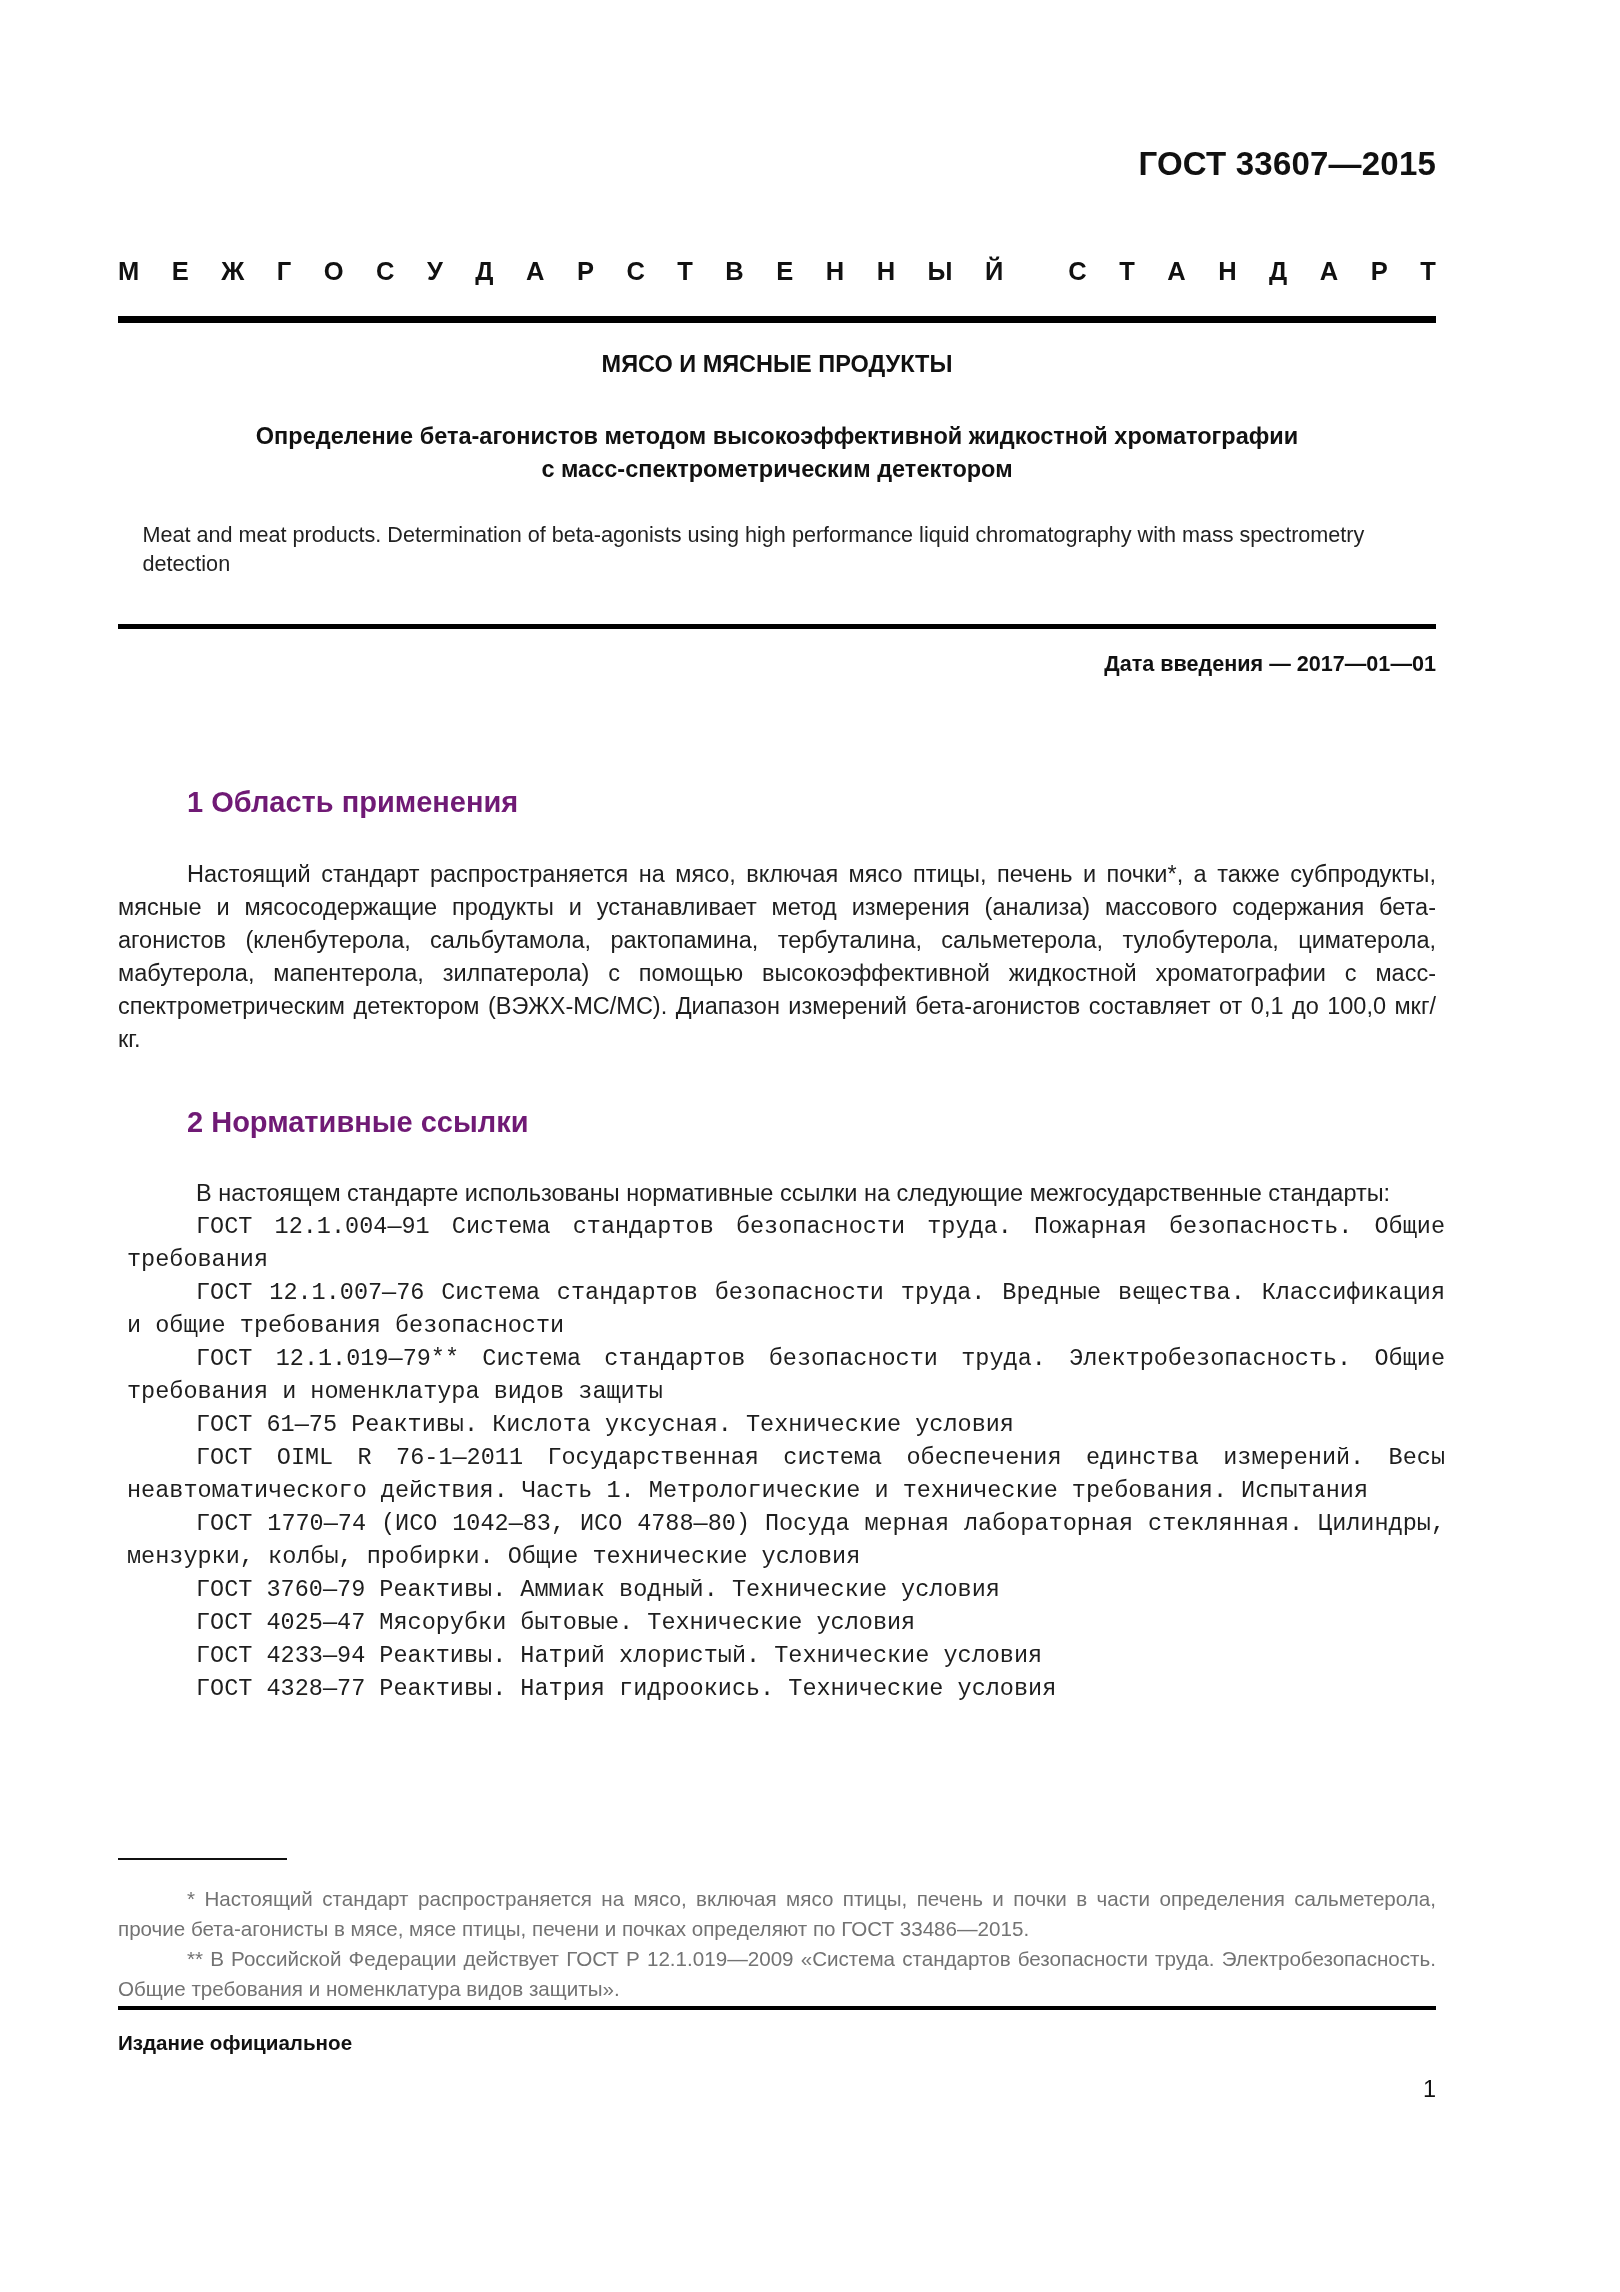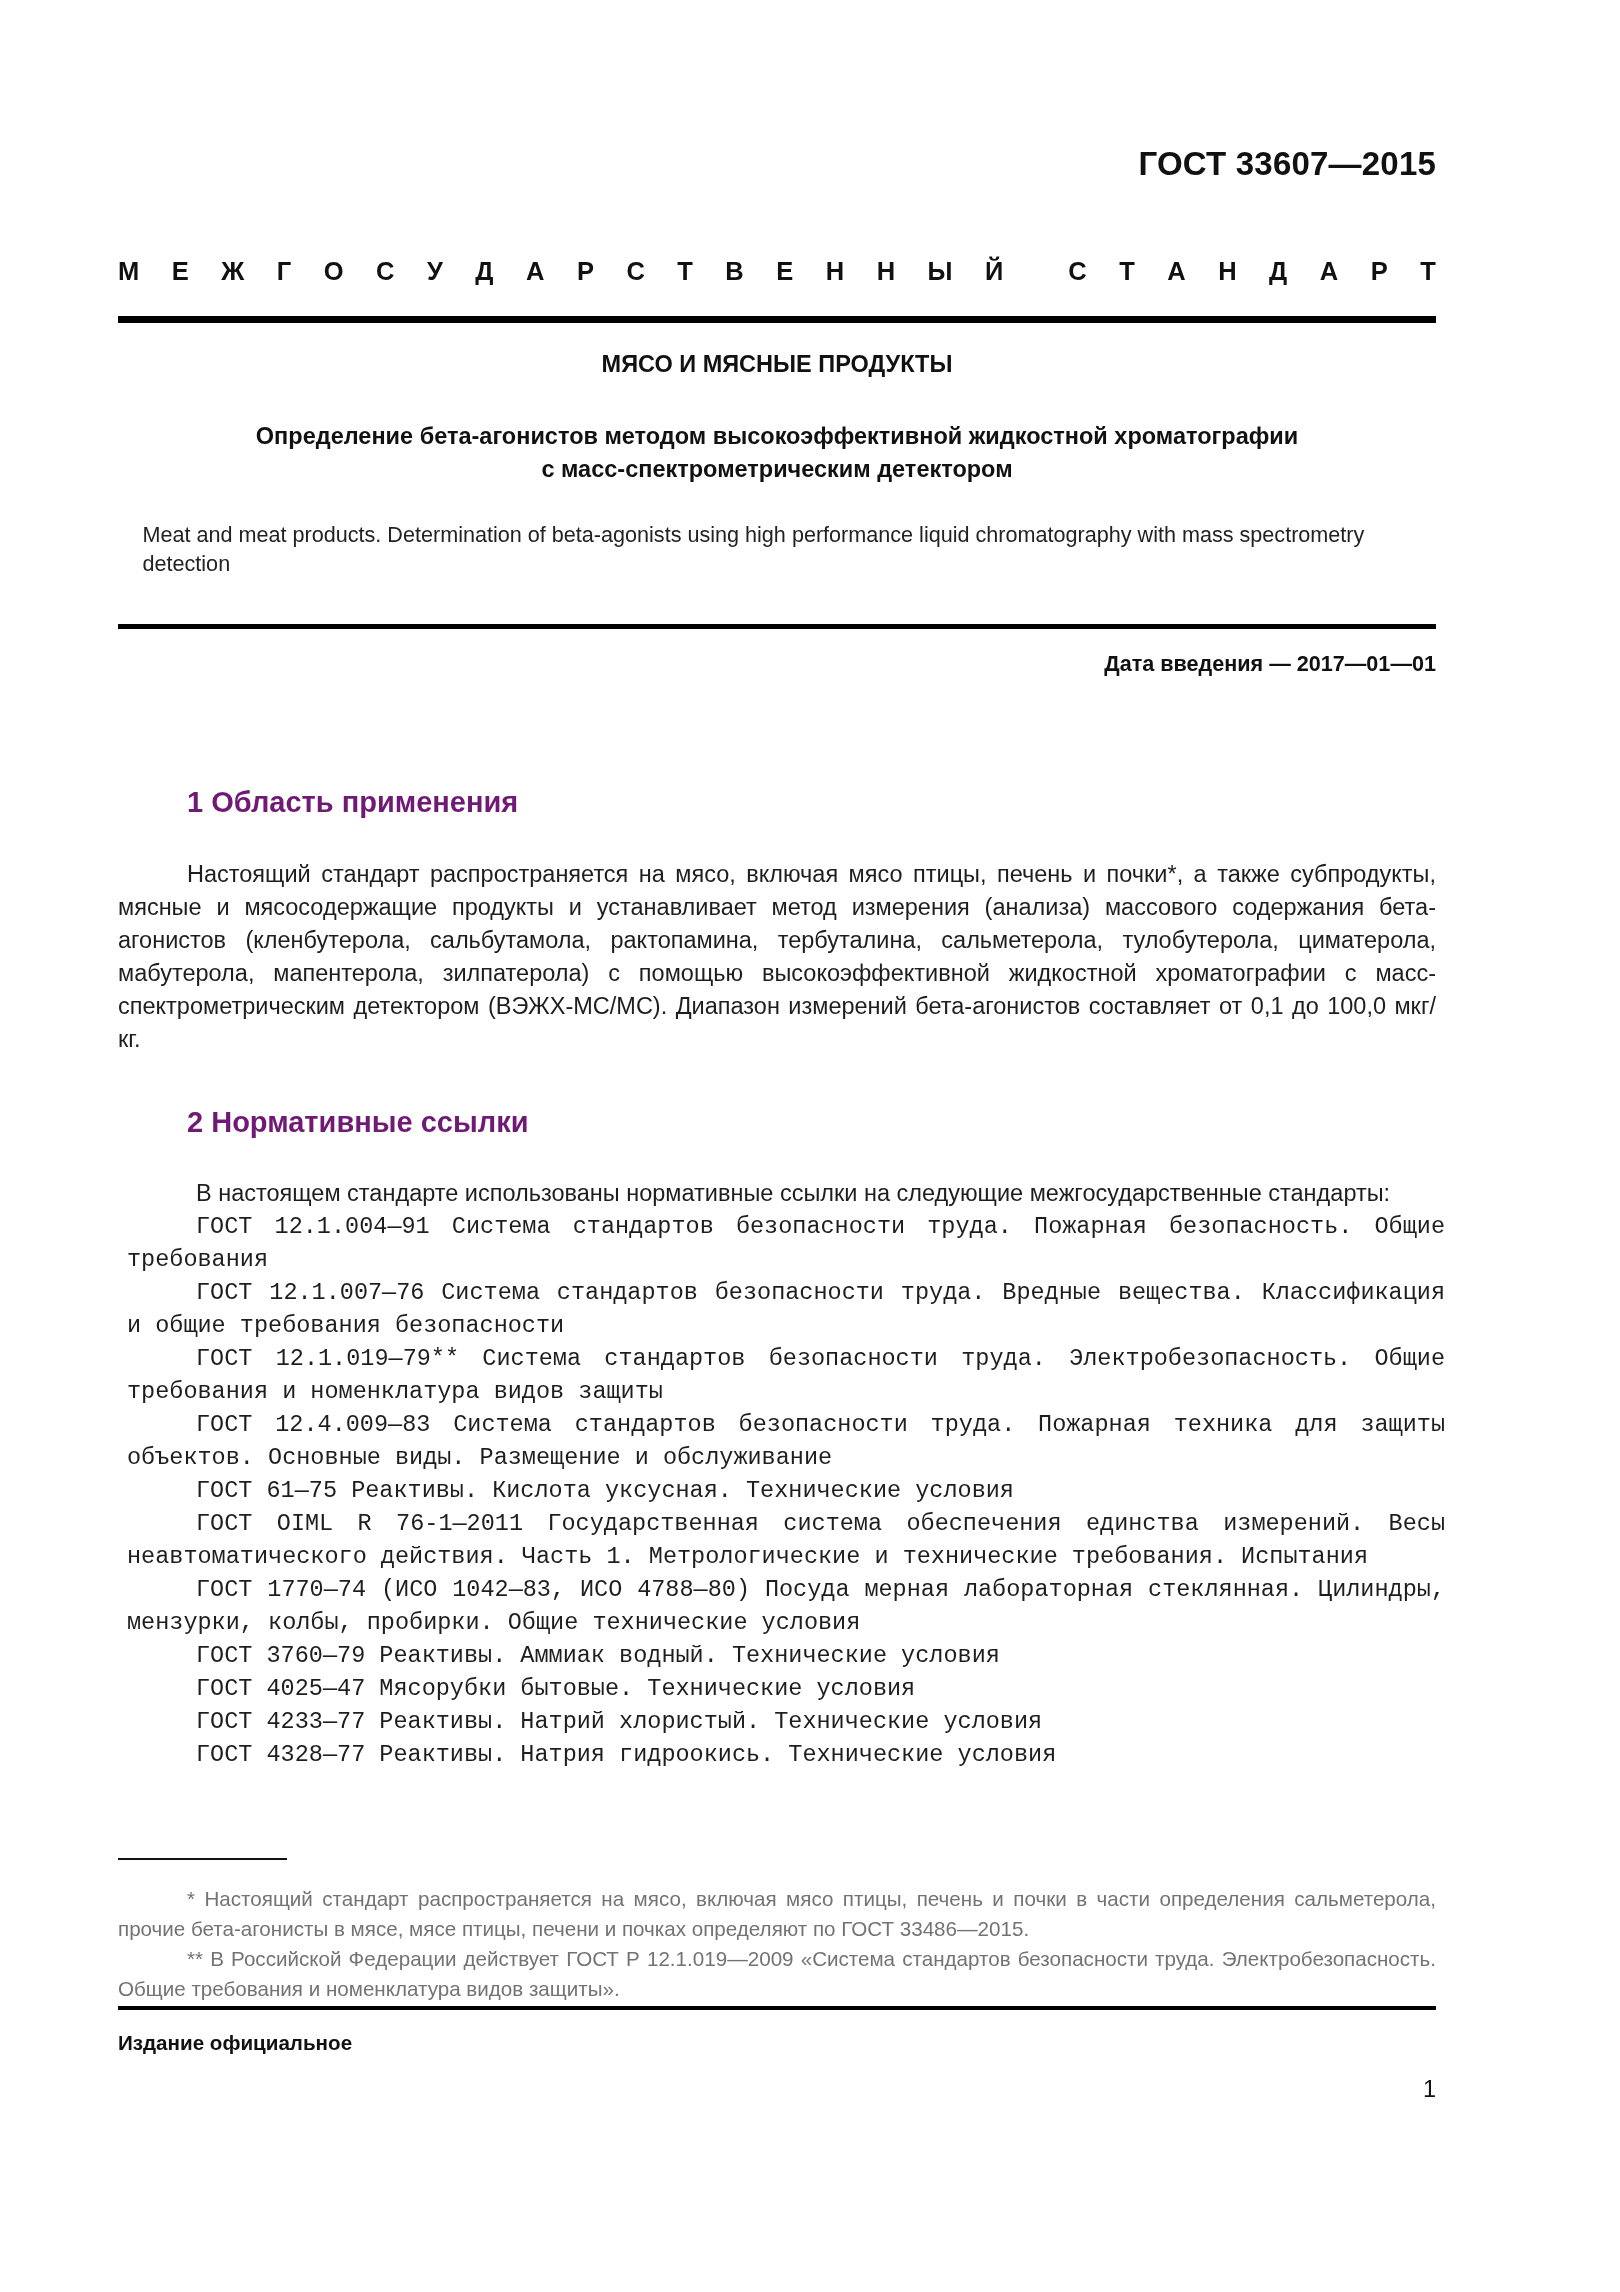--- a/index.html
+++ b/index.html
@@ -124,27 +124,26 @@
     <p>Настоящий стандарт распространяется на мясо, включая мясо птицы, печень и почки*, а также субпродукты, мясные и мясосодержащие продукты и устанавливает метод измерения (анализа) массового содержания бета-агонистов (кленбутерола, сальбутамола, рактопамина, тербуталина, сальметерола, тулобутерола, циматерола, мабутерола, мапентерола, зилпатерола) с помощью высокоэффективной жидкостной хроматографии с масс-спектрометрическим детектором (ВЭЖХ-МС/МС). Диапазон измерений бета-агонистов составляет от 0,1 до 100,0 мкг/кг.</p>
   </div>
 
   <div class="section-heading sec2-heading">2  Нормативные ссылки</div>
 
   <div class="body-text sec2-body">
     <p>В настоящем стандарте использованы нормативные ссылки на следующие межгосударственные стандарты:</p>
     <p class="ref-item">ГОСТ 12.1.004—91  Система стандартов безопасности труда. Пожарная безопасность. Общие требования</p>
     <p class="ref-item">ГОСТ 12.1.007—76  Система стандартов безопасности труда. Вредные вещества. Классификация и общие требования безопасности</p>
     <p class="ref-item">ГОСТ 12.1.019—79**  Система стандартов безопасности труда. Электробезопасность. Общие требования и номенклатура видов защиты</p>
-    <p class="ref-item">ГОСТ 12.4.009—83  Система стандартов безопасности труда. Пожарная техника для защиты объектов. Основные виды. Размещение и обслуживание</p>
     <p class="ref-item">ГОСТ 61—75  Реактивы. Кислота уксусная. Технические условия</p>
     <p class="ref-item">ГОСТ OIML R 76-1—2011 Государственная система обеспечения единства измерений. Весы неавтоматического действия. Часть 1. Метрологические и технические требования. Испытания</p>
     <p class="ref-item">ГОСТ 1770—74 (ИСО 1042—83, ИСО 4788—80)  Посуда мерная лабораторная стеклянная. Цилиндры, мензурки, колбы, пробирки. Общие технические условия</p>
     <p class="ref-item">ГОСТ 3760—79  Реактивы. Аммиак водный. Технические условия</p>
     <p class="ref-item">ГОСТ 4025—47  Мясорубки бытовые. Технические условия</p>
-    <p class="ref-item">ГОСТ 4233—77  Реактивы. Натрий хлористый. Технические условия</p>
+    <p class="ref-item">ГОСТ 4233—94  Реактивы. Натрий хлористый. Технические условия</p>
     <p class="ref-item">ГОСТ 4328—77  Реактивы. Натрия гидроокись. Технические условия</p>
   </div>
 
   <div class="footnote-rule"></div>
 
   <div class="footnotes">
     <p>* Настоящий стандарт распространяется на мясо, включая мясо птицы, печень и почки в части определения сальметерола, прочие бета-агонисты в мясе, мясе птицы, печени и почках определяют по ГОСТ 33486—2015.</p>
     <p>** В Российской Федерации действует ГОСТ Р 12.1.019—2009 «Система стандартов безопасности труда. Электробезопасность. Общие требования и номенклатура видов защиты».</p>
   </div>
 

